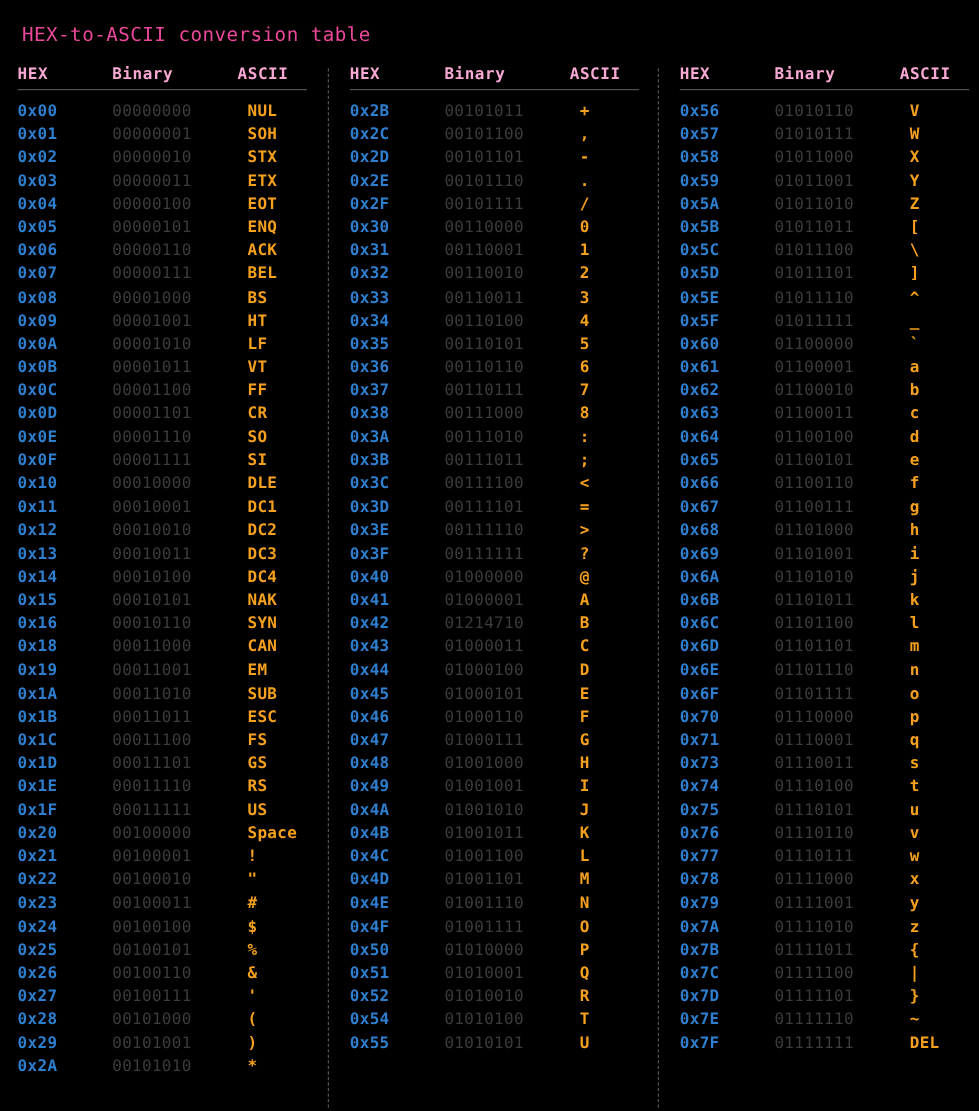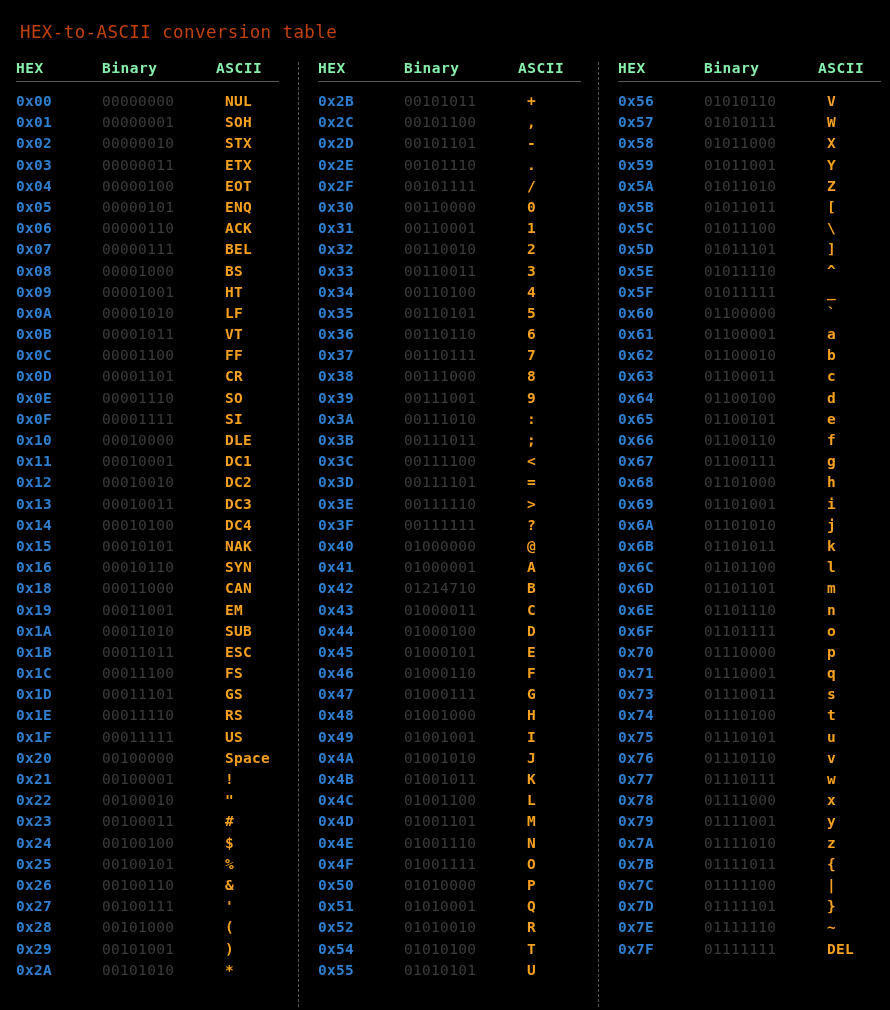--- a/index.html
+++ b/index.html
@@ -23,21 +23,21 @@
   }
 
   
   #title {
     position: absolute;
     left: 20px;
     top: 22px;
     font-family: "DejaVu Sans Mono", monospace;
     font-size: 17.5px;
     letter-spacing: 0.4px;
-    color: #c2410c;
+    color: #ec4899;
     white-space: pre;
     line-height: 20px;
   }
 
   
   .table-col {
     position: absolute;
     top: 60px;
     width: 268px;
   }
@@ -48,21 +48,21 @@
   .col-header {
     position: relative;
     height: 22px;
   }
   .col-header .h {
     position: absolute;
     top: 0;
     font-family: "DejaVu Sans Mono", monospace;
     font-size: 14.5px;
     font-weight: bold;
-    color: #86efac;
+    color: #f9a8d4;
     letter-spacing: 0.5px;
     white-space: pre;
   }
   .col-header .h-hex    { left: 0px; }
   .col-header .h-bin    { left: 86px; }
   .col-header .h-ascii  { left: 200px; }
 
   .header-rule {
     position: absolute;
     left: 0px;
@@ -420,25 +420,20 @@
           <div class="cell c-hex">0x37</div>
           <div class="cell c-bin">00110111</div>
           <div class="cell c-ascii">7</div>
         </div>
         <div class="row">
           <div class="cell c-hex">0x38</div>
           <div class="cell c-bin">00111000</div>
           <div class="cell c-ascii">8</div>
         </div>
         <div class="row">
-          <div class="cell c-hex">0x39</div>
-          <div class="cell c-bin">00111001</div>
-          <div class="cell c-ascii">9</div>
-        </div>
-        <div class="row">
           <div class="cell c-hex">0x3A</div>
           <div class="cell c-bin">00111010</div>
           <div class="cell c-ascii">:</div>
         </div>
         <div class="row">
           <div class="cell c-hex">0x3B</div>
           <div class="cell c-bin">00111011</div>
           <div class="cell c-ascii">;</div>
         </div>
         <div class="row">

